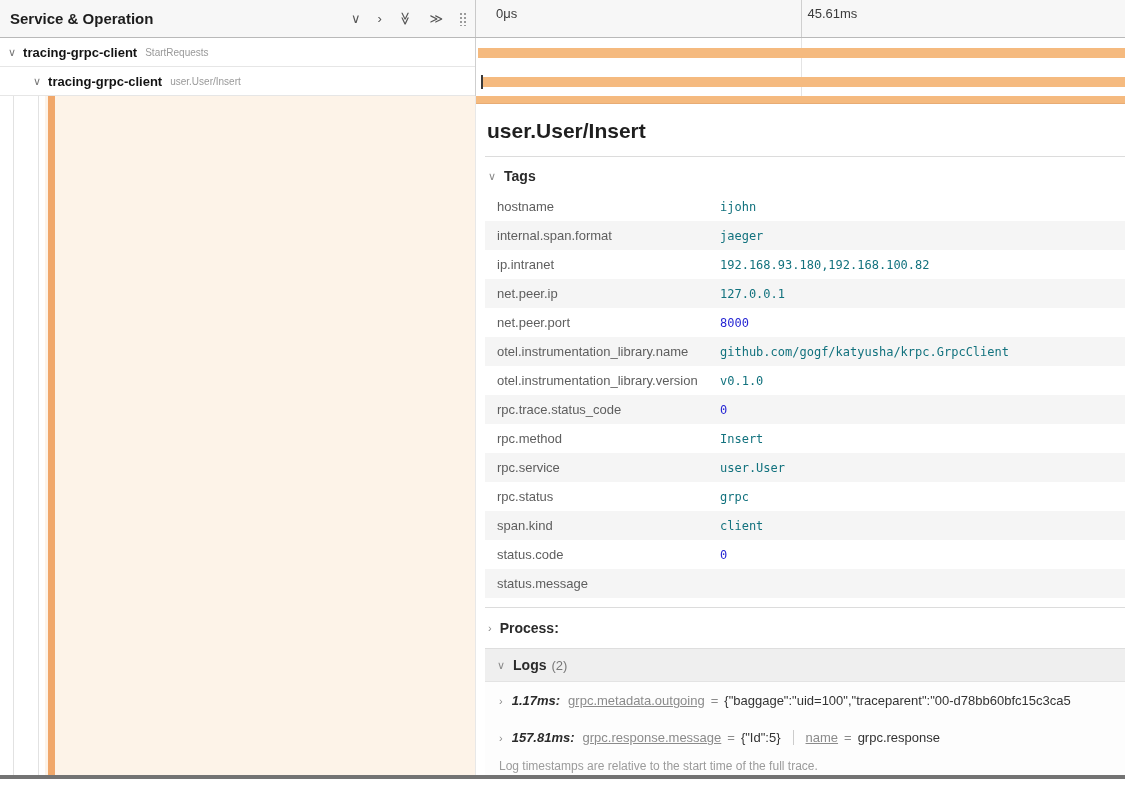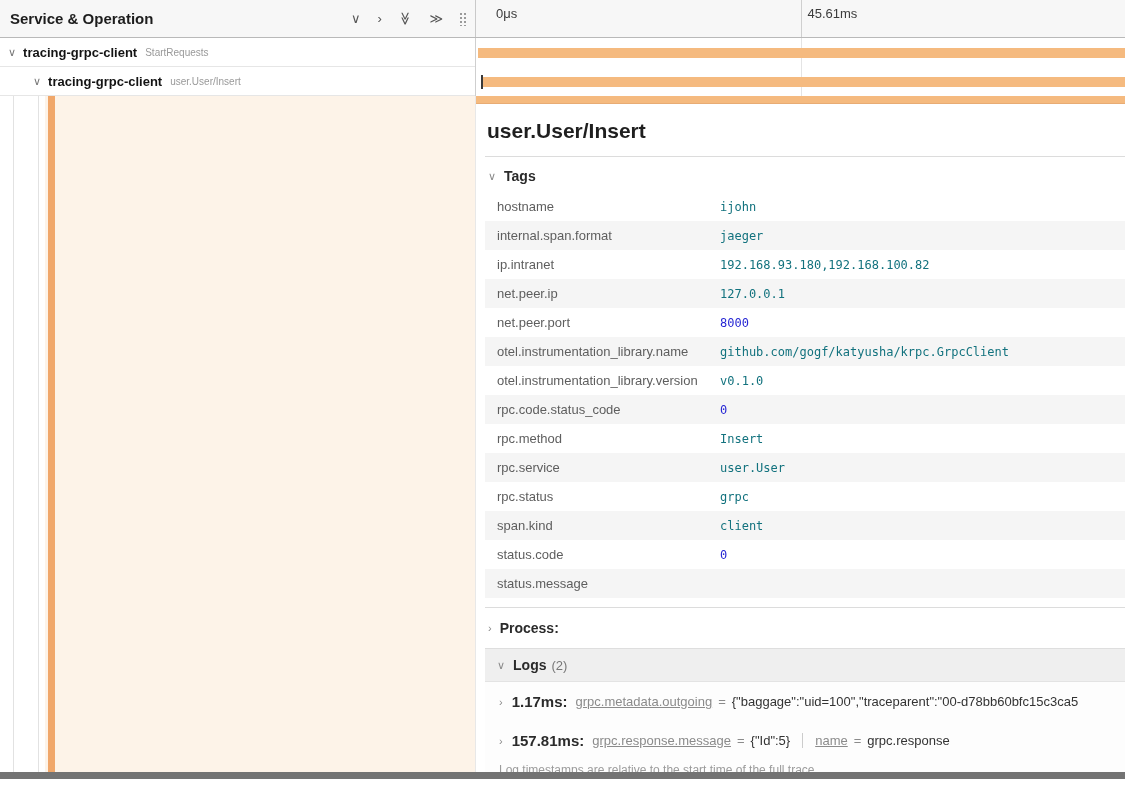--- a/index.html
+++ b/index.html
@@ -1,21 +1,21 @@
 <!DOCTYPE html>
 <html><head>
 <meta charset="utf-8">
 <style>
   * { box-sizing: border-box; margin: 0; padding: 0; }
   html, body { background: #fff; }
   body { font-family: "Liberation Sans", sans-serif; }
 
   .app {
     width: 1125px; height: 779px;
-    border-bottom: 7px solid #737373;
+    border-bottom: 4px solid #737373;
     display: flex; flex-direction: column;
     overflow: hidden; background: #fff;
     --span-bar: #f5ba7f; --span-stripe: #f0a76a;
     --selected-bg: #fdf3e8; --value-string: #12727e; --value-number: #2727d4;
   }
 
   
   .header-row { display: flex; height: 38px; flex: 0 0 auto; background: #f7f7f7; border-bottom: 1px solid #b9b9b9; }
   .left-header { width: 475px; flex: none; display: flex; align-items: center; padding: 0 5px 0 10px; }
   .header-title { font-weight: bold; font-size: 15px; color: #1d1d1d; flex: 1; }
@@ -72,21 +72,21 @@
   .tag-value.number { color: var(--value-number); }
 
   .process-section { border-top: 1px solid #dcdcdc; margin-top: 9px; }
   .process-section .section-header { padding: 12px 0 12px 3px; }
 
   .logs-header { background: #efefef; border-top: 1px solid #dedede; border-bottom: 1px solid #e3e3e3; }
   .logs-header .section-header { padding: 8px 0 8px 12px; }
   .logs-body { background: #fdfdfd; }
   .log-entry { display: flex; align-items: center; padding: 11px 0 11px 14px; white-space: nowrap; overflow: hidden; cursor: pointer; }
   .log-chevron { color: #8a8a8a; font-size: 11px; margin-right: 9px; user-select: none; }
-  .log-time { font-weight: bold; font-size: 15px; color: #2b2b2b; margin-right: 8px; }
+  .log-time { font-weight: bold; font-size: 13px; color: #2b2b2b; margin-right: 8px; font-style: italic; }
   .log-field { font-size: 13px; color: #8b8b8b; text-decoration: underline; }
   .log-eq { font-size: 13px; color: #8b8b8b; margin: 0 6px; }
   .log-value { font-size: 13px; color: #333; }
   .log-sep { width: 1px; height: 15px; background: #ccc; margin: 0 12px; flex: none; }
   .logs-footer { font-size: 12px; color: #9b9b9b; padding: 3px 17px 12px 14px; }
 </style>
 </head>
 <body>
 
 <div class="app" style="--span-bar: #f5ba7f; --span-stripe: #f0a76a; --selected-bg: #fdf3e8; --value-string: #12727e; --value-number: #2727d4;">
@@ -175,21 +175,21 @@
           </div>
           <div class="tag-row">
             <div class="tag-key">otel.instrumentation_library.name</div>
             <div class="tag-value string">github.com/gogf/katyusha/krpc.GrpcClient</div>
           </div>
           <div class="tag-row">
             <div class="tag-key">otel.instrumentation_library.version</div>
             <div class="tag-value string">v0.1.0</div>
           </div>
           <div class="tag-row">
-            <div class="tag-key">rpc.code.status_code</div>
+            <div class="tag-key">rpc.trace.status_code</div>
             <div class="tag-value number">0</div>
           </div>
           <div class="tag-row">
             <div class="tag-key">rpc.method</div>
             <div class="tag-value string">Insert</div>
           </div>
           <div class="tag-row">
             <div class="tag-key">rpc.service</div>
             <div class="tag-value string">user.User</div>
           </div>

